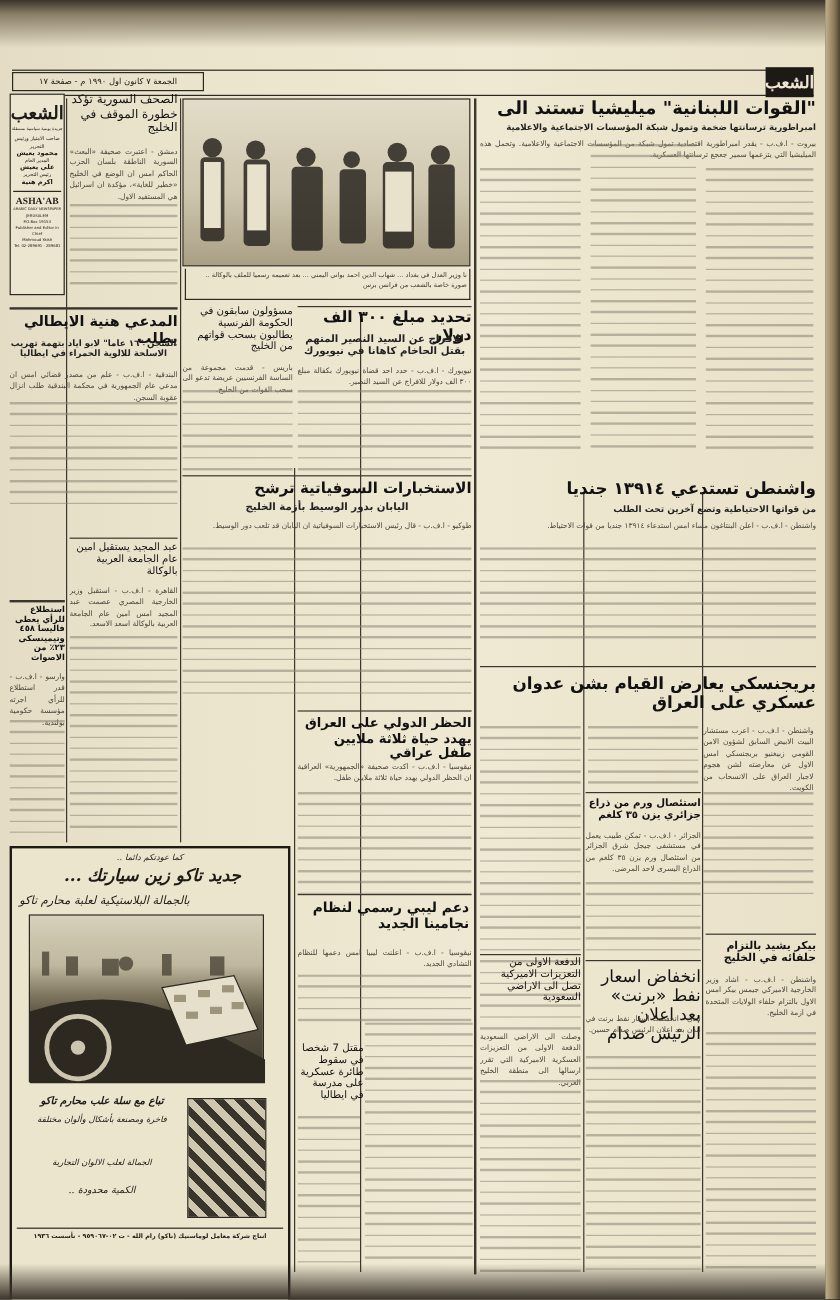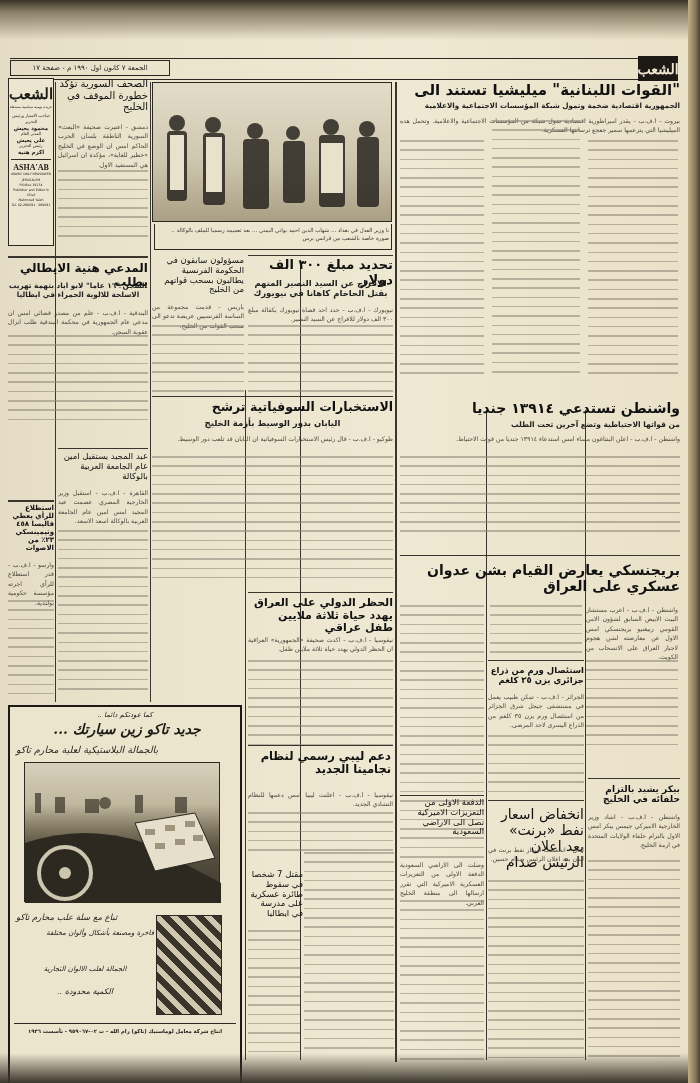--- a/index.html
+++ b/index.html
@@ -108,21 +108,21 @@
       <g fill="#e8e1cc">
           <rect x="17" y="52" width="14" height="55"></rect>
           <rect x="53" y="54" width="16" height="55"></rect>
           <rect x="168" y="60" width="22" height="50"></rect>
         </g>
     </svg>
   </div>
   <div class="caption" style="left:154px;top:224px;width:238px;height:26px;border:1px solid #2b2822;border-top:none;padding:2px">نا وزير العدل في بغداد ... شهاب الدين احمد بواني اليمني ... بعد تعميمه رسميا للملف بالوكالة .. صورة خاصة بالشعب من فرانس برس</div>
 
   <div class="hl" style="left:400px;top:82px;width:280px;font-size:15px">"القوات اللبنانية" ميليشيا تستند الى</div>
-  <div class="sub" style="left:400px;top:102px;width:280px;font-size:7.2px;text-align:right">الجمهورية اقتصادية ضخمة وتمول شبكة المؤسسات الاجتماعية والاعلامية</div>
+  <div class="sub" style="left:400px;top:102px;width:280px;font-size:7.2px;text-align:right">امبراطورية ترسانتها ضخمة وتمول شبكة المؤسسات الاجتماعية والاعلامية</div>
   <div class="body" style="left:400px;top:116px;width:280px;height:275px">
     <span>بيروت - ا.ف.ب - يقدر امبراطورية اقتصادية تمول شبكة من المؤسسات الاجتماعية والاعلامية. وتحمل هذه الميليشيا التي يتزعمها سمير جعجع ترسانتها العسكرية.</span>
   </div>
   <div class="lines" style="left:400px;top:140px;width:84px;height:250px">
       <i></i>
       <i></i>
       <i></i>
       <i></i>
       <i></i>
       <i></i>
@@ -597,21 +597,21 @@
             <rect x="160" y="58" width="10" height="6"></rect>
             <rect x="130" y="80" width="10" height="6"></rect>
             <rect x="150" y="76" width="10" height="6"></rect>
             <rect x="168" y="72" width="10" height="6"></rect>
           </g>
       </svg>
     </div>
 
     <div style="position:absolute;left:146px;top:208px;width:66px;height:100px;border:1px solid #2b2822;
                 background:repeating-linear-gradient(45deg,#3a352b 0 6px,#cfc7af 6px 12px)"></div>
-    <div class="script" style="position:absolute;left:6px;top:205px;width:138px;font-size:8.5px;direction:rtl;text-align:left;font-weight:normal">تباع مع سلة علب محارم تاكو</div>
-    <div class="script" style="position:absolute;left:6px;top:222px;width:138px;font-size:7px;direction:rtl;">فاخرة ومصنعة بأشكال وألوان مختلفة</div>
+    <div class="script" style="position:absolute;left:6px;top:205px;width:138px;font-size:8.5px;direction:rtl;text-align:center;font-weight:bold">تباع مع سلة علب محارم تاكو</div>
+    <div class="script" style="position:absolute;left:6px;top:222px;width:138px;font-size:7px;direction:rtl;text-align:center">فاخرة ومصنعة بأشكال وألوان مختلفة</div>
     <div class="script" style="position:absolute;left:6px;top:258px;width:138px;font-size:7px;direction:rtl;text-align:center">الجمالة لعلب الالوان التجارية</div>
     <div class="script" style="position:absolute;left:6px;top:280px;width:138px;font-size:8px;direction:rtl;text-align:center">الكمية محدودة ..</div>
     <div style="position:absolute;left:4px;top:316px;width:222px;font-size:5.3px;direction:rtl;text-align:center;font-weight:bold;border-top:1px solid #2b2822;padding-top:4px">انتاج شركة معامل لوماستيك (تاكو) رام الله - ت ٠٢-٩٥٩٠٦٧ - تأسست ١٩٣٦</div>
   </div>
 
 </div>
 <div class="spine"></div>
 
 </body></html>

